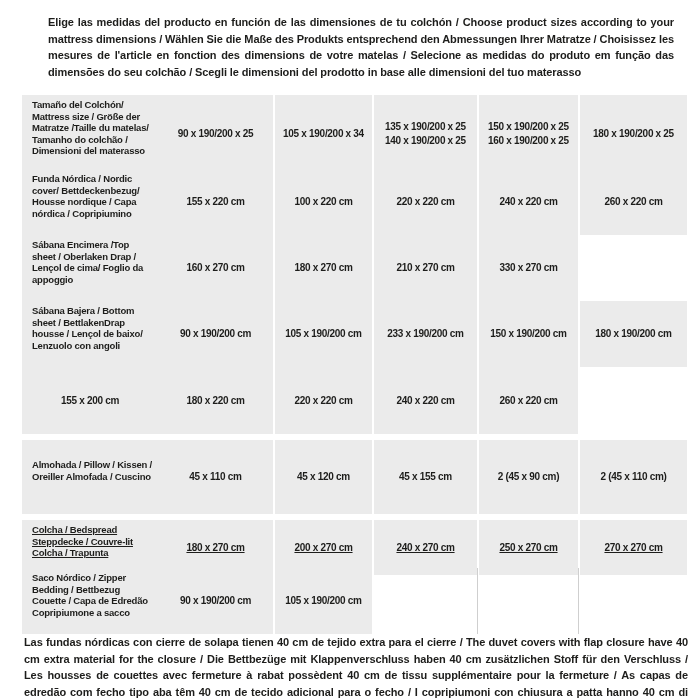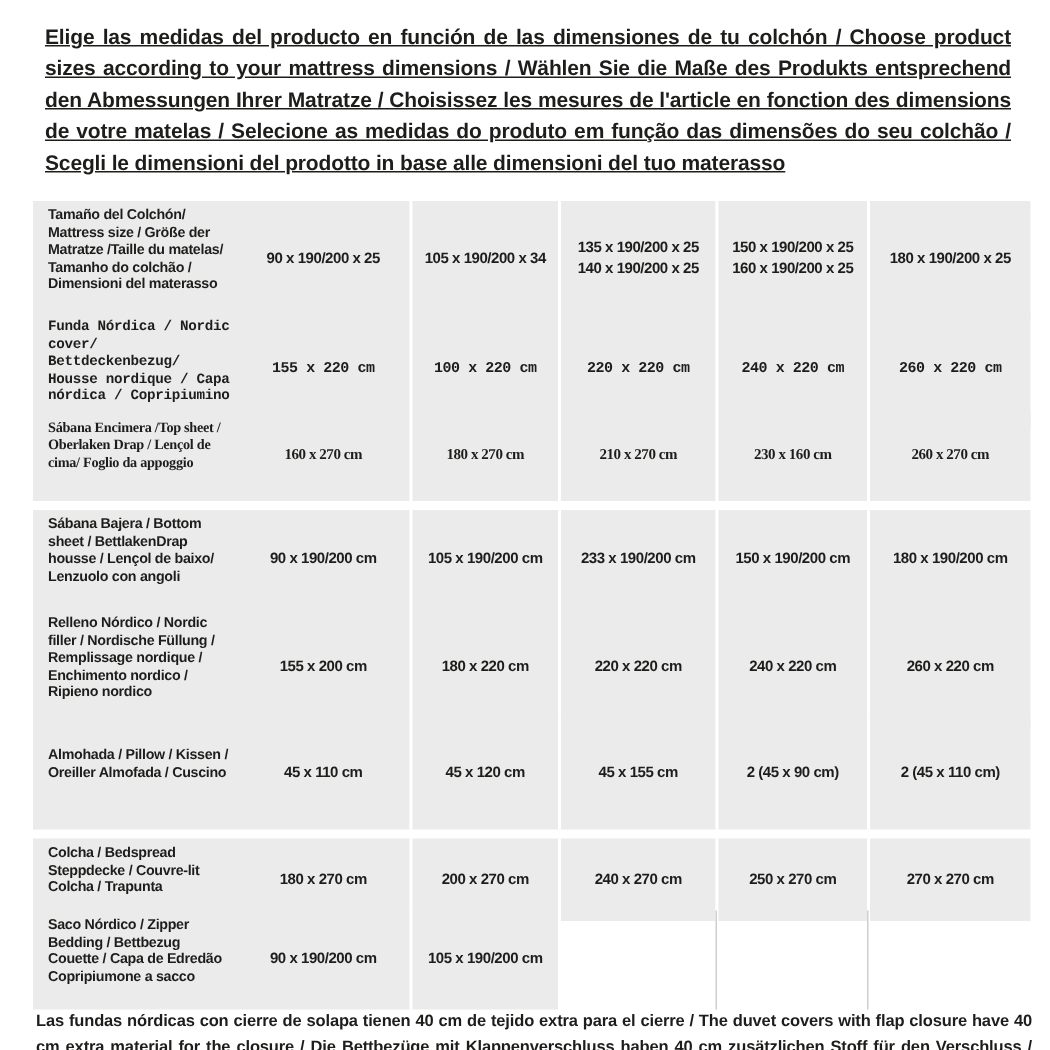--- a/index.html
+++ b/index.html
@@ -5,26 +5,25 @@
   * { margin: 0; padding: 0; box-sizing: border-box; }
   html, body { width: 700px; height: 700px; }
   body {
     background: #ffffff;
     font-family: "Liberation Sans", sans-serif;
     font-weight: bold;
     color: var(--text, #1d1d1b);
     overflow: hidden;
   }
   .intro {
-    margin: 14px 26px 15px 30px;
-    font-size: 14px;
+    margin: 14px 26px 15px 48px;
+    font-size: 11px;
     line-height: 1.5;
     text-align: justify;
     letter-spacing: -0.1px;
-    text-decoration: underline;
   }
   .size-table {
     margin-left: 22px;
     width: 665px;
   }
   .row {
     display: grid;
     grid-template-columns: 136px 115px 99px 105px 101px 109px;
     margin-bottom: 6px;
   }
@@ -43,26 +42,26 @@
   .cell.val {
     align-items: center;
     text-align: center;
     font-size: 10px;
     letter-spacing: -0.3px;
     white-space: nowrap;
     line-height: 1.35;
   }
   .row > .cell:nth-child(n+3) { border-left: 2px solid #ffffff; }
   .r0 { height: 68px; }
-  .r1 { height: 60px; font-family: Liberation Mono, monospace; }
-  .r2 { height: 60px; font-family: Liberation Serif, serif; }
+  .r1 { height: 60px; }
+  .r2 { height: 60px; }
   .r3 { height: 60px; }
   .r4 { height: 67px; }
   .r5 { height: 74px; }
-  .r6 { height: 42px; }
+  .r6 { height: 42px; text-decoration: underline; }
   .r7 { height: 52px; margin-bottom: 0; }
   .cell.empty { background: transparent; }
   .r7 .cell.empty.no-line { border-left: none; }
   .r7 .cell.empty.lined { border-left: 1px solid var(--separator, #cfcfcf); }
   .footnote {
     margin: 14px 12px 0 24px;
     font-size: 11px;
     line-height: 1.5;
     text-align: justify;
     letter-spacing: -0.1px;
@@ -97,35 +96,33 @@
     <div class="cell val">220 x 220 cm</div>
     <div class="cell val">240 x 220 cm</div>
     <div class="cell val">260 x 220 cm</div>
   </div>
 
   <div class="row r2">
     <div class="cell label">Sábana Encimera /Top sheet / Oberlaken Drap / Lençol de cima/ Foglio da appoggio</div>
     <div class="cell val">160 x 270 cm</div>
     <div class="cell val">180 x 270 cm</div>
     <div class="cell val">210 x 270 cm</div>
-    <div class="cell val">230 x 160 cm</div>
-    <div class="cell val">260 x 270 cm</div>
+    <div class="cell val">330 x 270 cm</div>
   </div>
 
   <div class="row r3">
     <div class="cell label">Sábana Bajera / Bottom sheet / BettlakenDrap housse / Lençol de baixo/ Lenzuolo con angoli</div>
     <div class="cell val">90 x 190/200 cm</div>
     <div class="cell val">105 x 190/200 cm</div>
     <div class="cell val">233 x 190/200 cm</div>
     <div class="cell val">150 x 190/200 cm</div>
     <div class="cell val">180 x 190/200 cm</div>
   </div>
 
   <div class="row r4">
-    <div class="cell label">Relleno Nórdico / Nordic filler / Nordische Füllung / Remplissage nordique / Enchimento nordico / Ripieno nordico</div>
     <div class="cell val">155 x 200 cm</div>
     <div class="cell val">180 x 220 cm</div>
     <div class="cell val">220 x 220 cm</div>
     <div class="cell val">240 x 220 cm</div>
     <div class="cell val">260 x 220 cm</div>
   </div>
 
   <div class="row r5">
     <div class="cell label">Almohada / Pillow / Kissen / Oreiller Almofada / Cuscino</div>
     <div class="cell val">45 x 110 cm</div>

